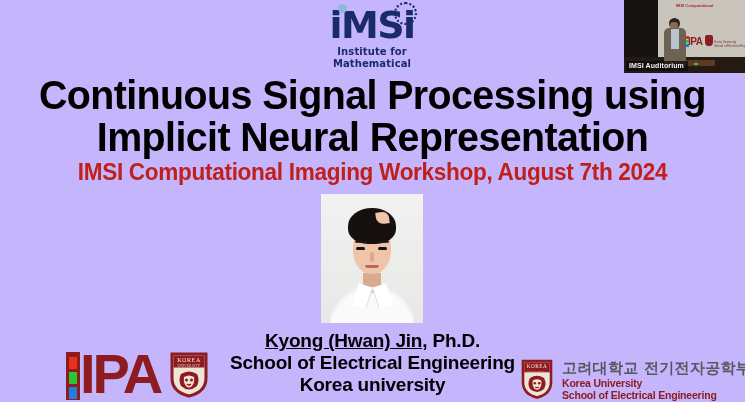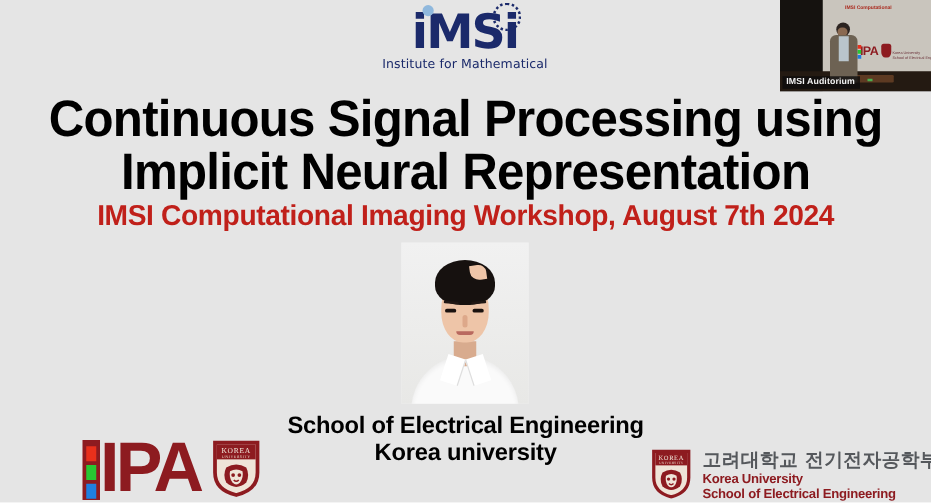--- a/index.html
+++ b/index.html
@@ -11,21 +11,21 @@
     width: 745px;
     height: 402px;
     overflow: hidden;
     font-family: "Liberation Sans", sans-serif;
     position: relative;
   }
 
   #slide {
     position: absolute;
     inset: 0;
-    background: #e5e5e5;
+    background: #c4b5fd;
     overflow: hidden;
   }
 
   
   .imsi-logo {
     position: absolute;
     left: 302px;
     top: 2px;
     width: 140px;
     height: 74px;
@@ -65,21 +65,21 @@
     width: 19px;
     height: 19px;
     border-radius: 50%;
     border: 2px dotted #1b2a6b;
   }
   .imsi-tagline {
     font-family: "DejaVu Sans", sans-serif;
     font-size: 10px;
     line-height: 12px;
     color: #1b2a6b;
-    font-weight: 400;
+    font-weight: 700;
     letter-spacing: 0.1px;
     margin-top: -2px;
   }
 
   
   .video-panel {
     position: absolute;
     left: 624px;
     top: 0px;
     width: 121px;
@@ -522,20 +522,21 @@
     <div class="p-hair-part"></div>
     <div class="p-brow-l"></div>
     <div class="p-brow-r"></div>
     <div class="p-eye-l"></div>
     <div class="p-eye-r"></div>
     <div class="p-nose"></div>
     <div class="p-mouth"></div>
   </div>
 
   <div class="speaker-info">
+    <div><span class="nm">Kyong (Hwan) Jin,</span><span> Ph.D.</span></div>
     <div>School of Electrical  Engineering</div>
     <div>Korea university</div>
   </div>
 
   <div class="ipa-logo">
     <div class="ipa-bar">
       <div class="ipa-sw r"></div>
       <div class="ipa-sw g"></div>
       <div class="ipa-sw b"></div>
     </div>

